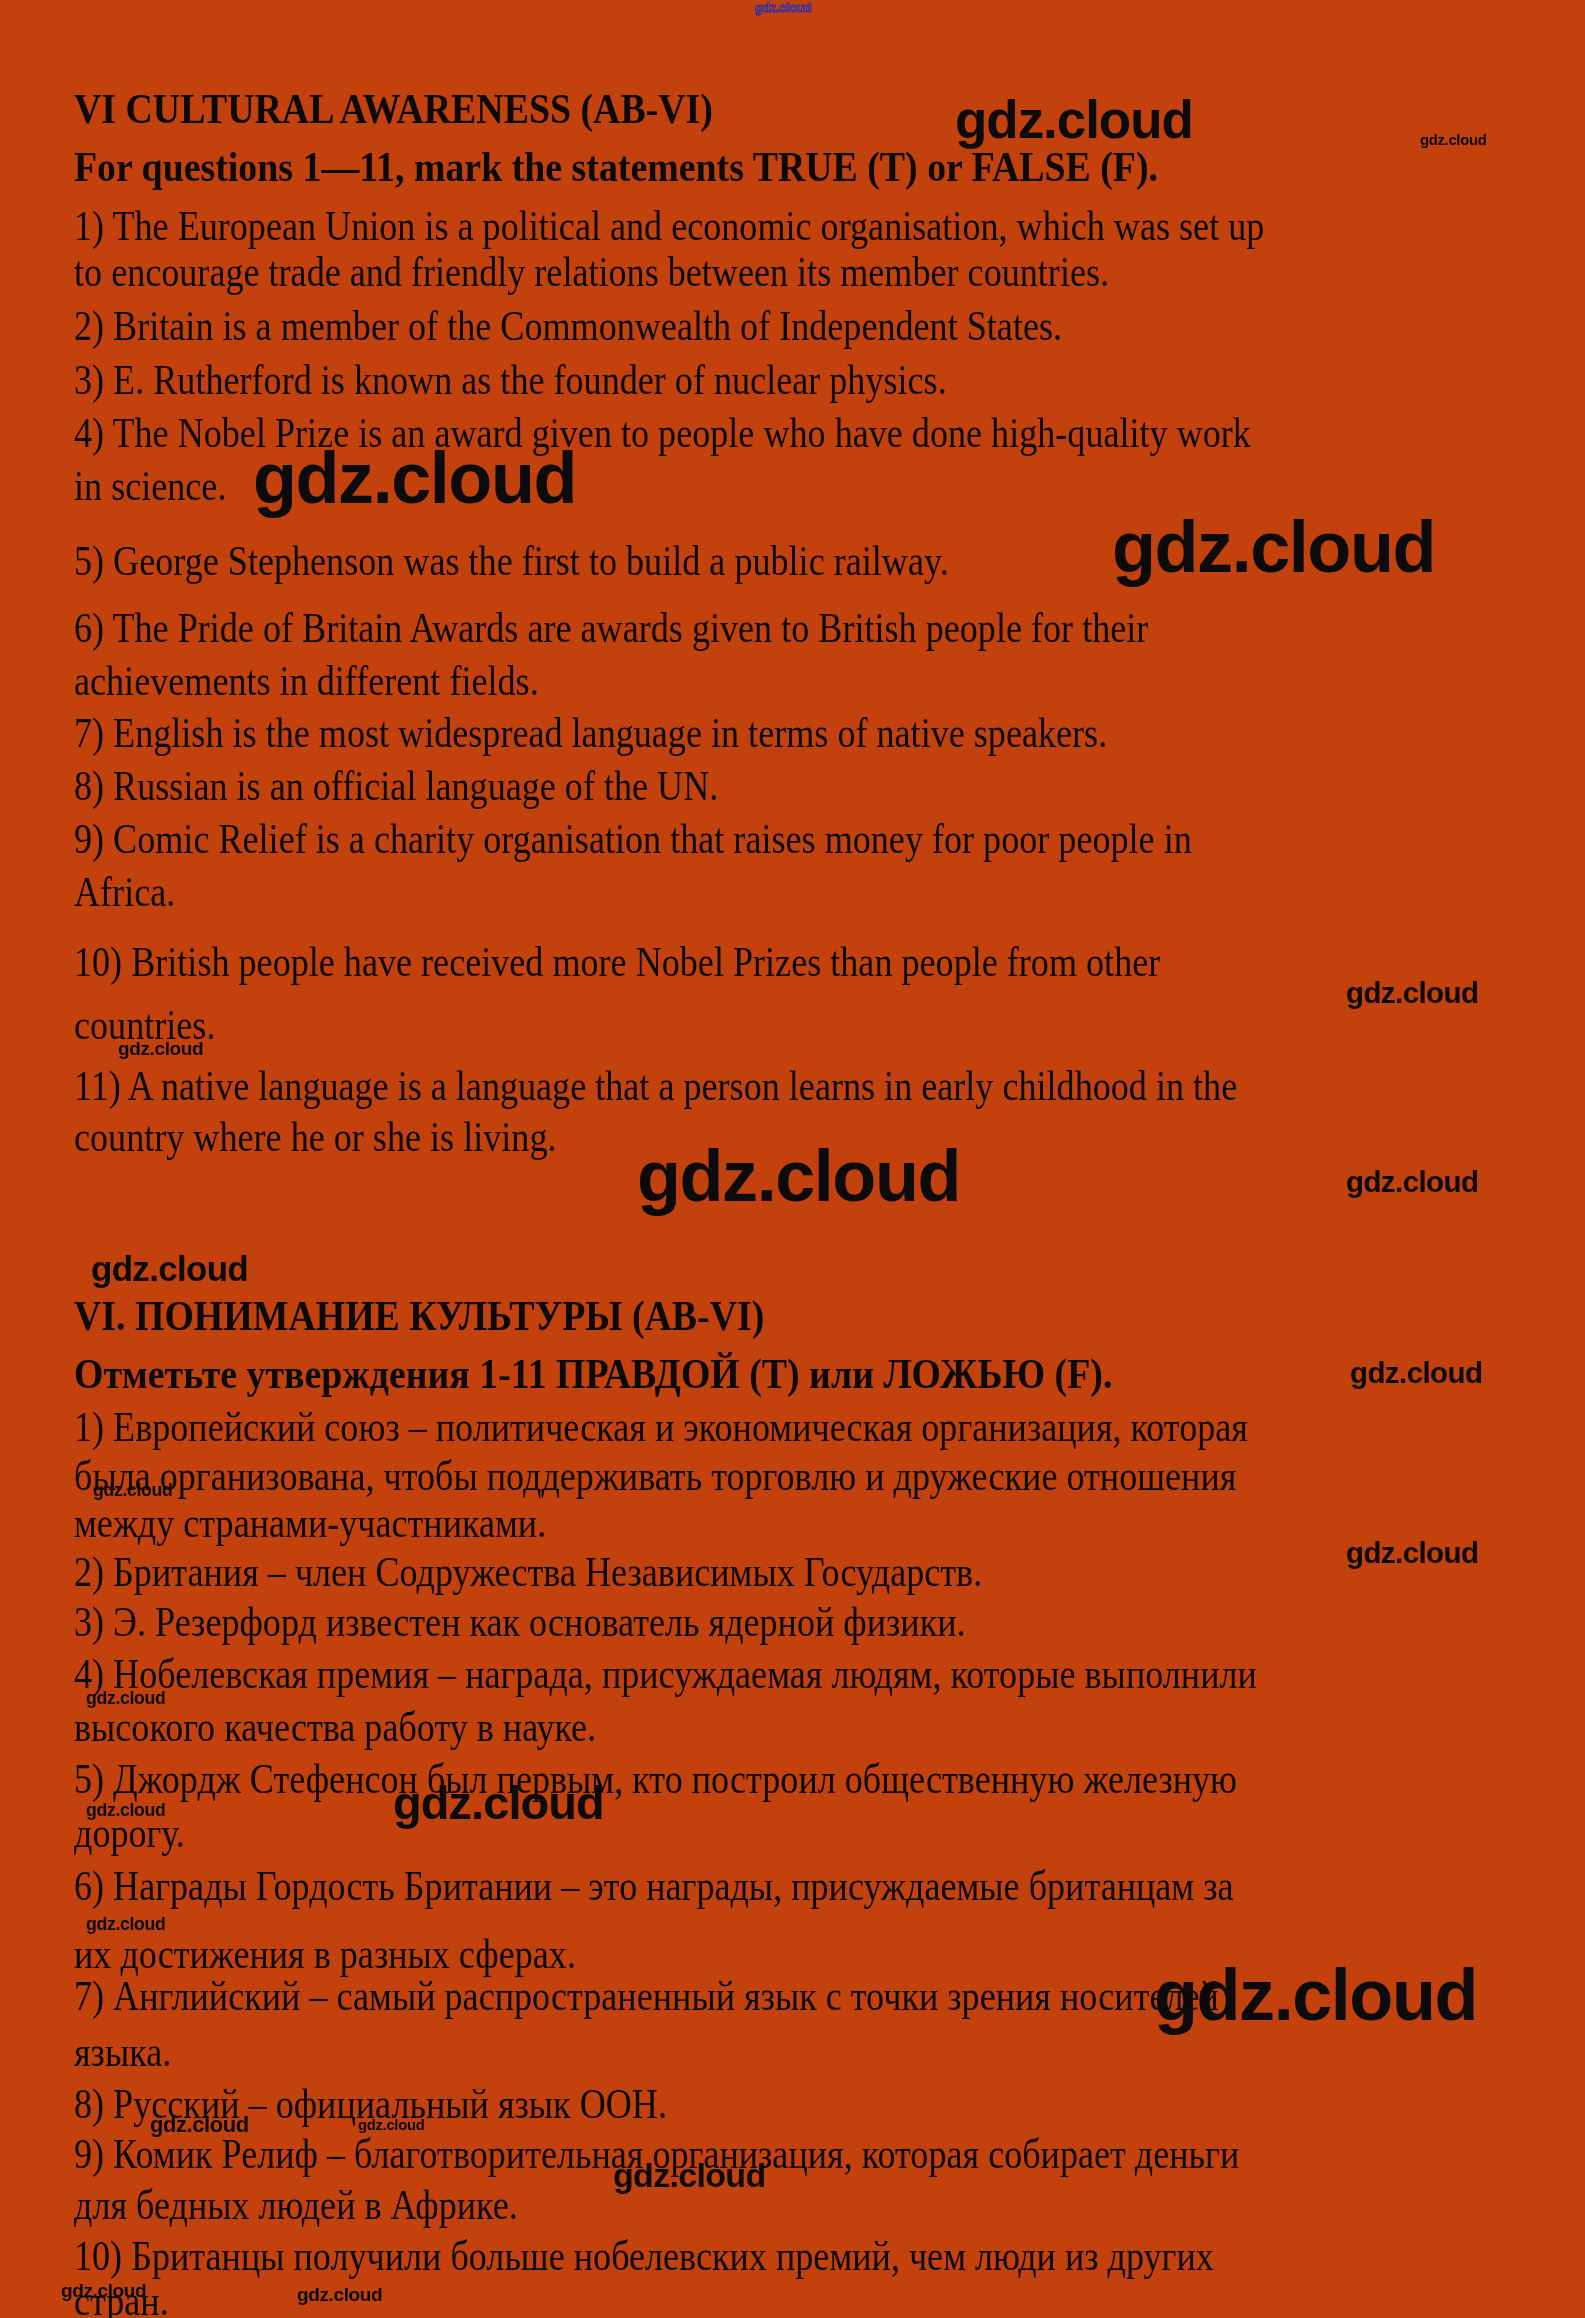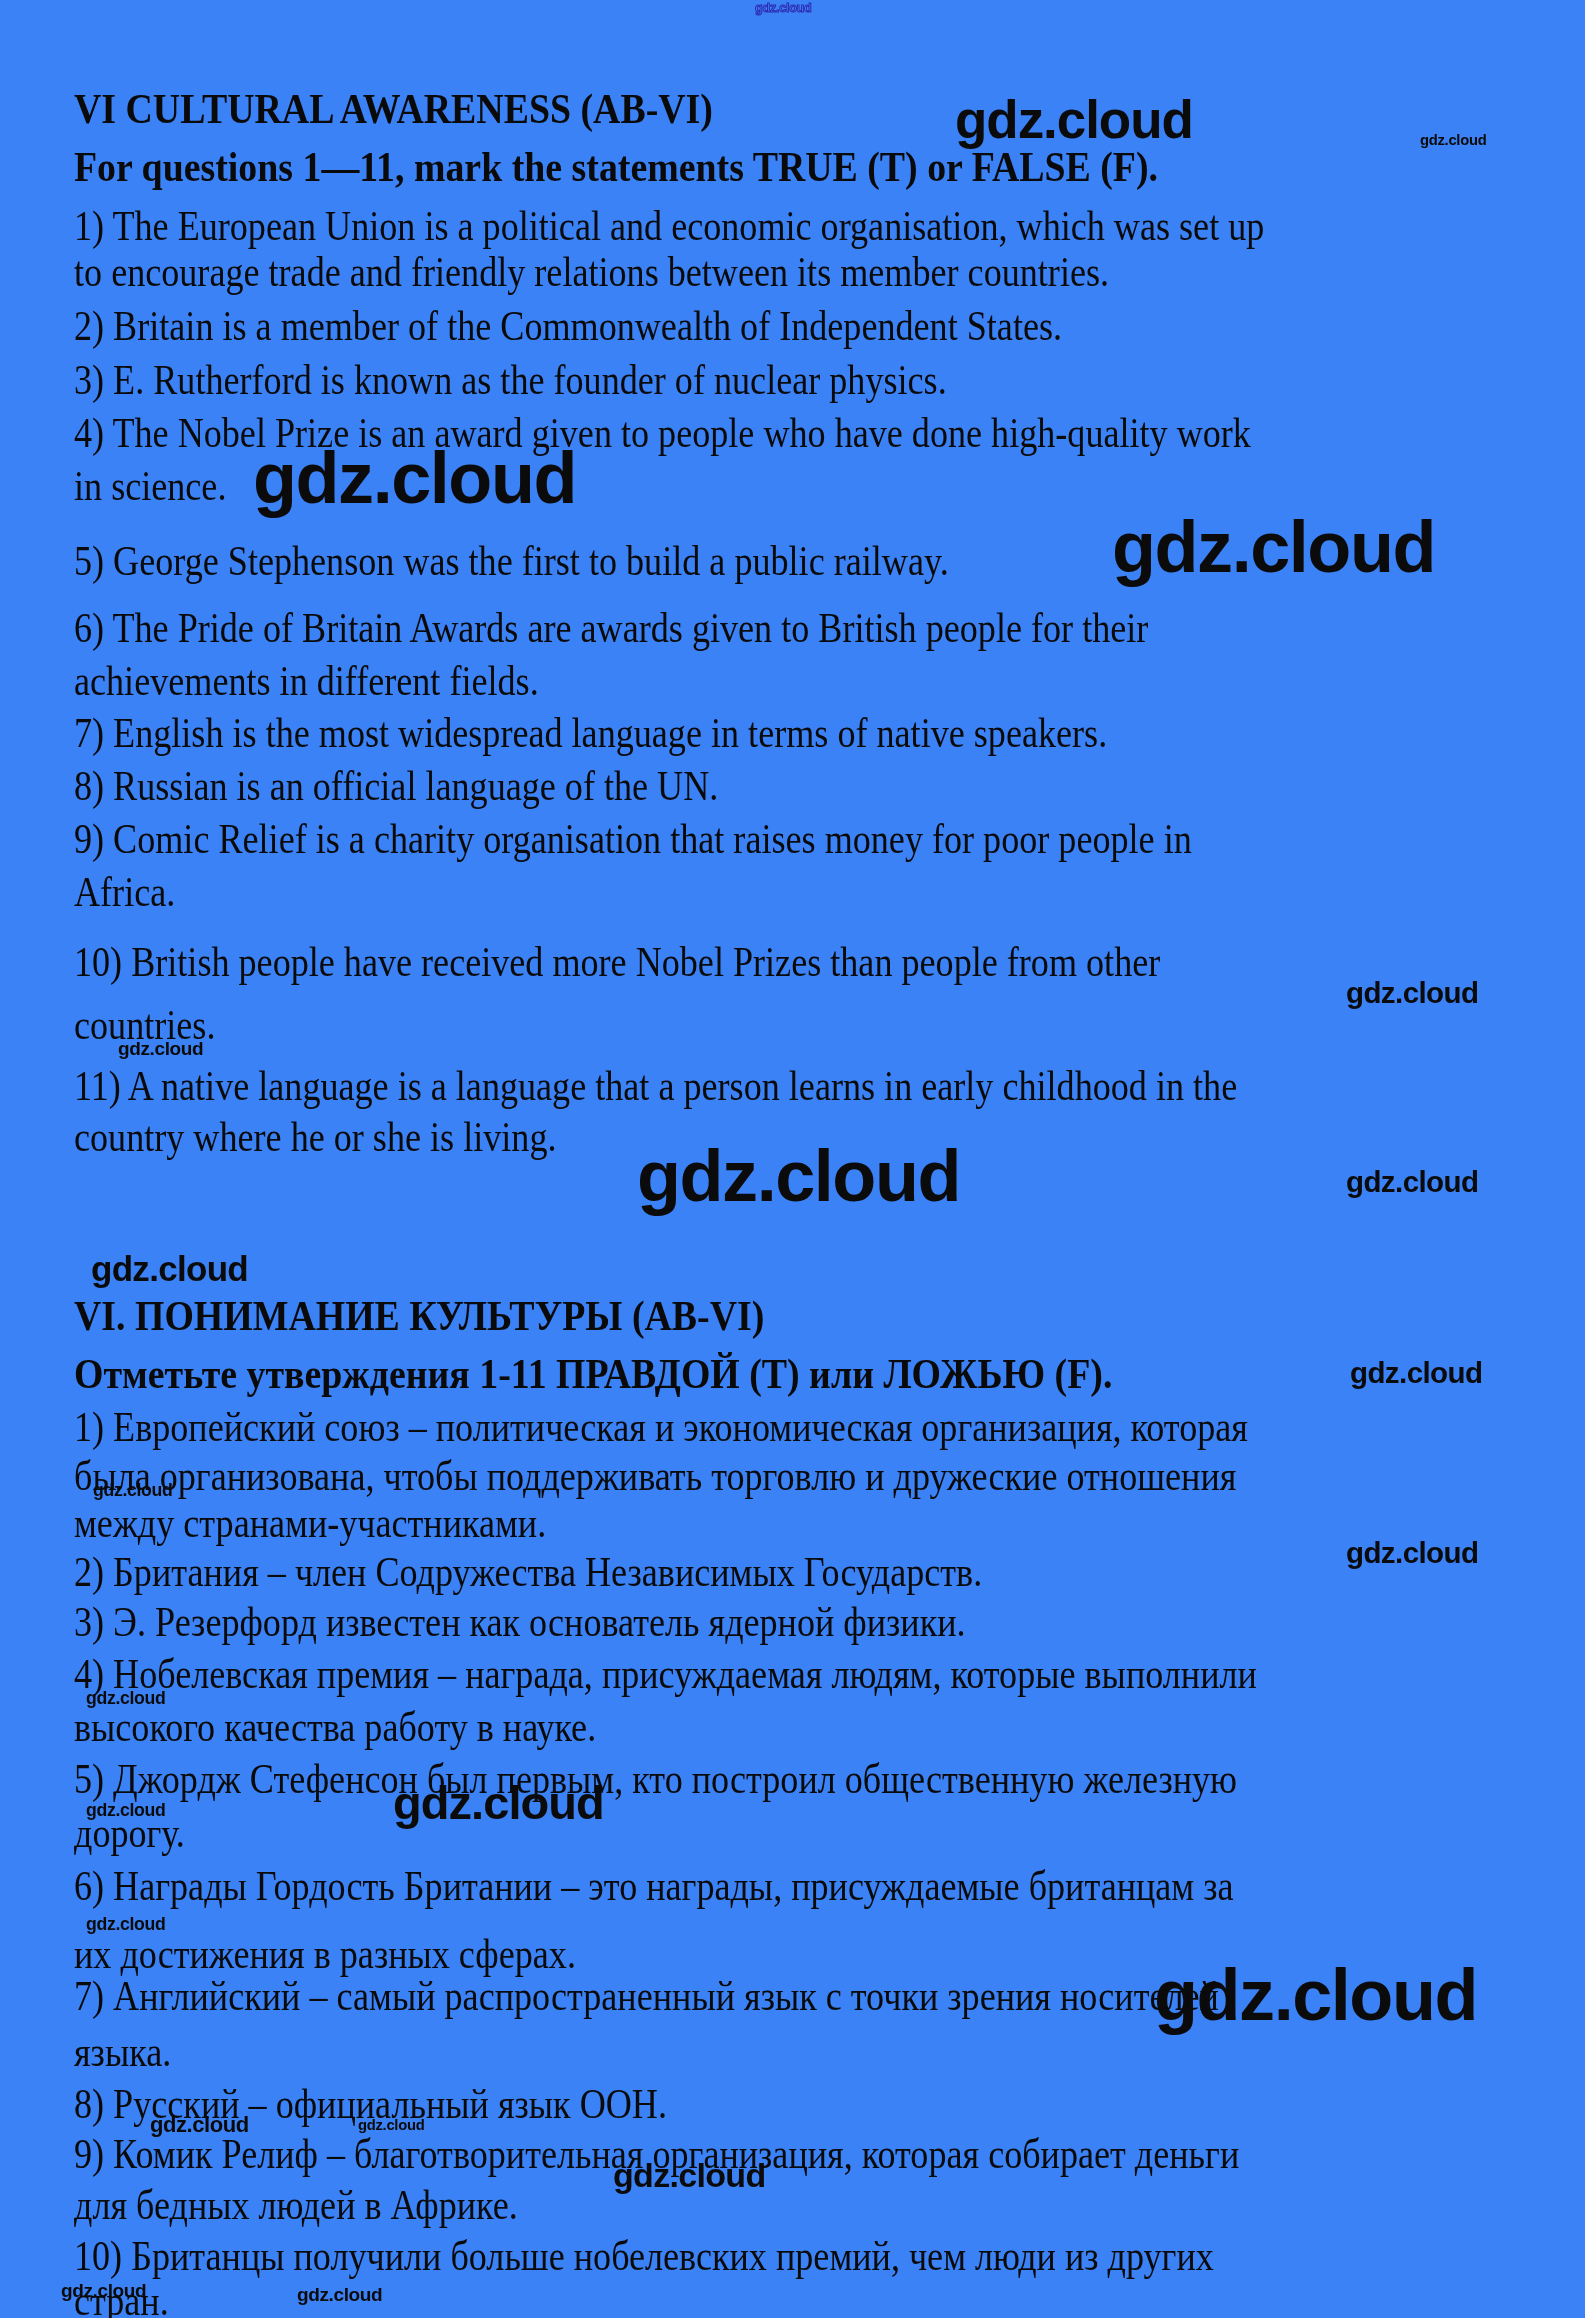--- a/index.html
+++ b/index.html
@@ -1,20 +1,20 @@
 <!DOCTYPE html>
 <html style="font-size:11.8px"><head>
 <meta charset="utf-8">
 <style>
   html,body{margin:0;padding:0;background:#ffffff;}
   #page{
     position:relative;
     width:1585px;
     height:2319px;
-    background:#3b82f6;
+    background:#c2410c;
     overflow:hidden;
     font-family:"Liberation Serif", serif;
     color:#000;
   }
   .line{
     position:absolute;
     left:74px;
     font-size:43px;
     line-height:1;
     white-space:nowrap;

